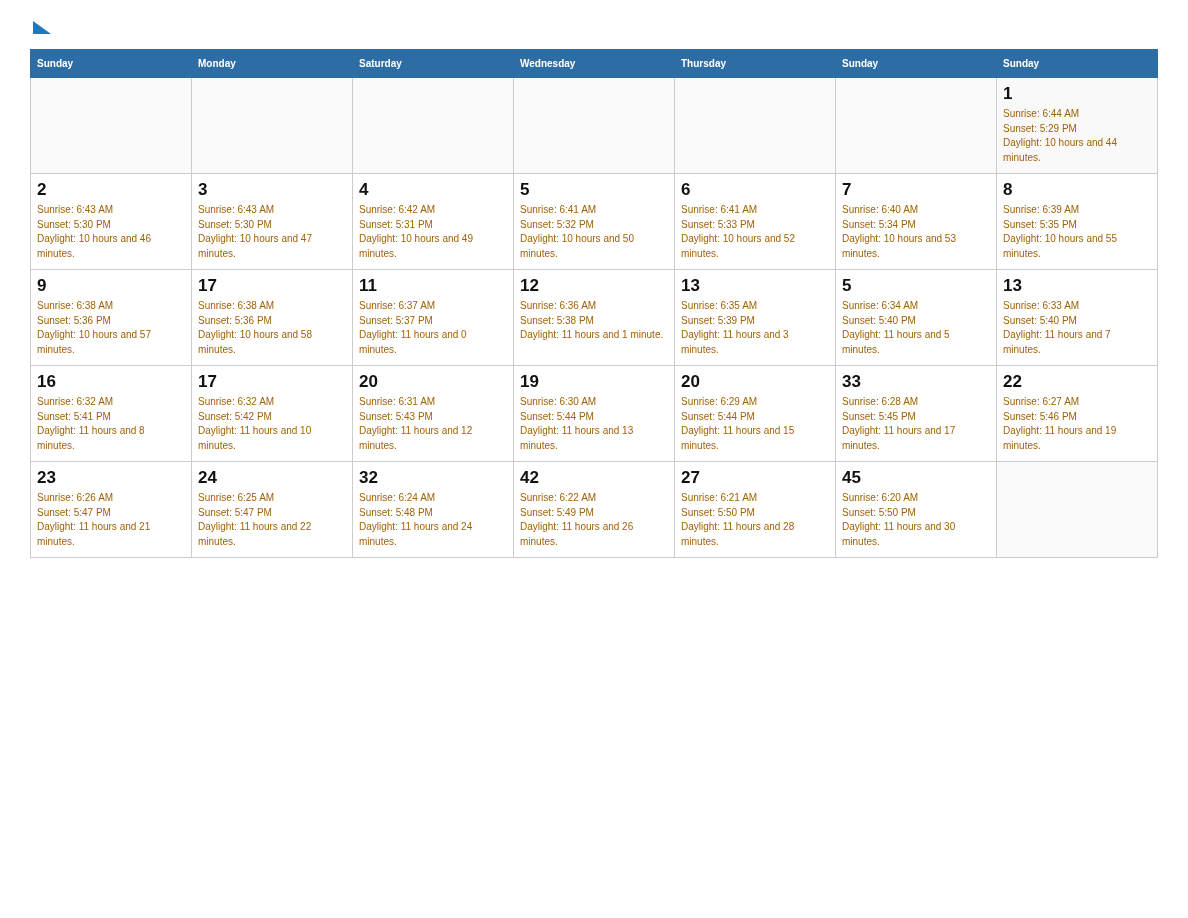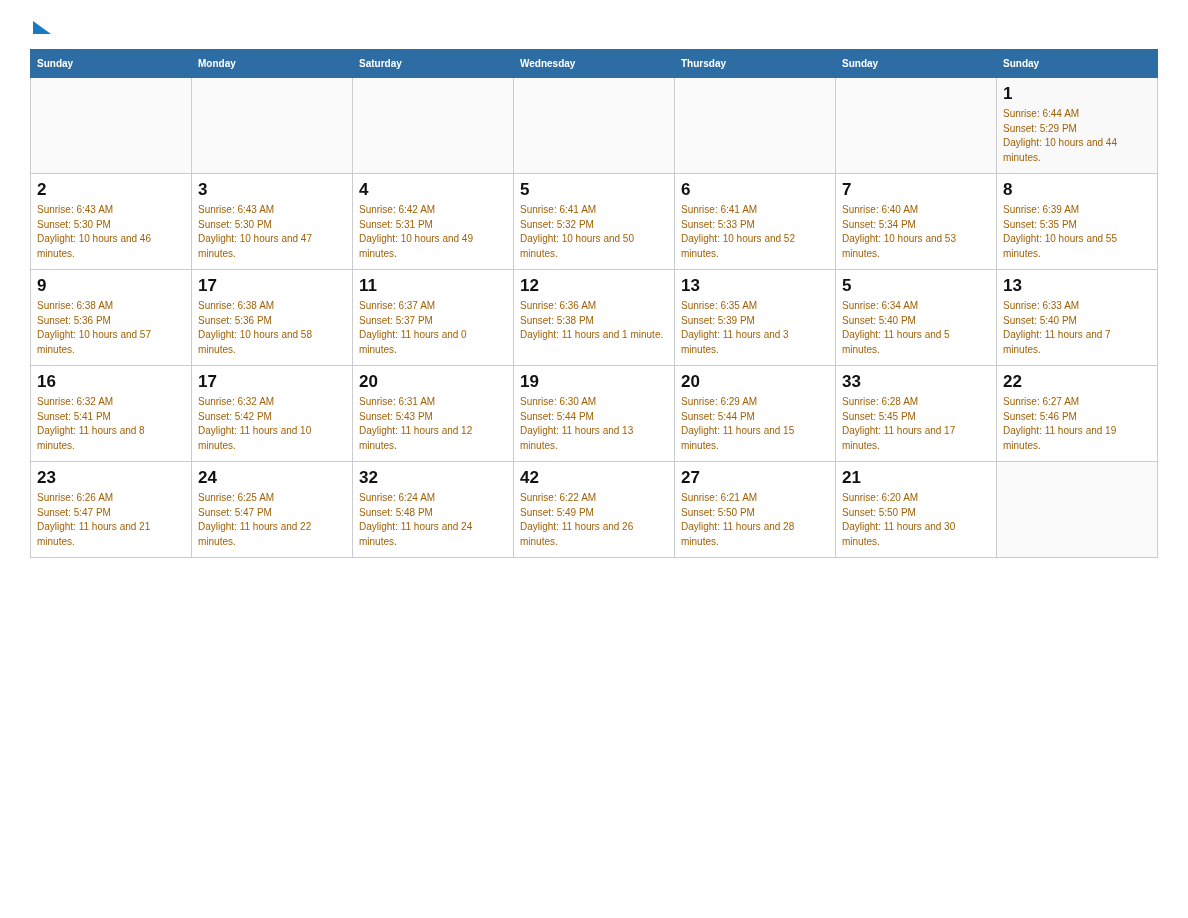--- a/index.html
+++ b/index.html
@@ -252,19 +252,19 @@
         </td>
         <td>
           <span class="day-number">42</span>
           <div class="day-info">Sunrise: 6:22 AM<br>Sunset: 5:49 PM<br>Daylight: 11 hours and 26 minutes.</div>
         </td>
         <td>
           <span class="day-number">27</span>
           <div class="day-info">Sunrise: 6:21 AM<br>Sunset: 5:50 PM<br>Daylight: 11 hours and 28 minutes.</div>
         </td>
         <td>
-          <span class="day-number">21</span>
+          <span class="day-number">45</span>
           <div class="day-info">Sunrise: 6:20 AM<br>Sunset: 5:50 PM<br>Daylight: 11 hours and 30 minutes.</div>
         </td>
         <td class="empty"></td>
       </tr>
     </tbody>
 </table>
 
 </body></html>

